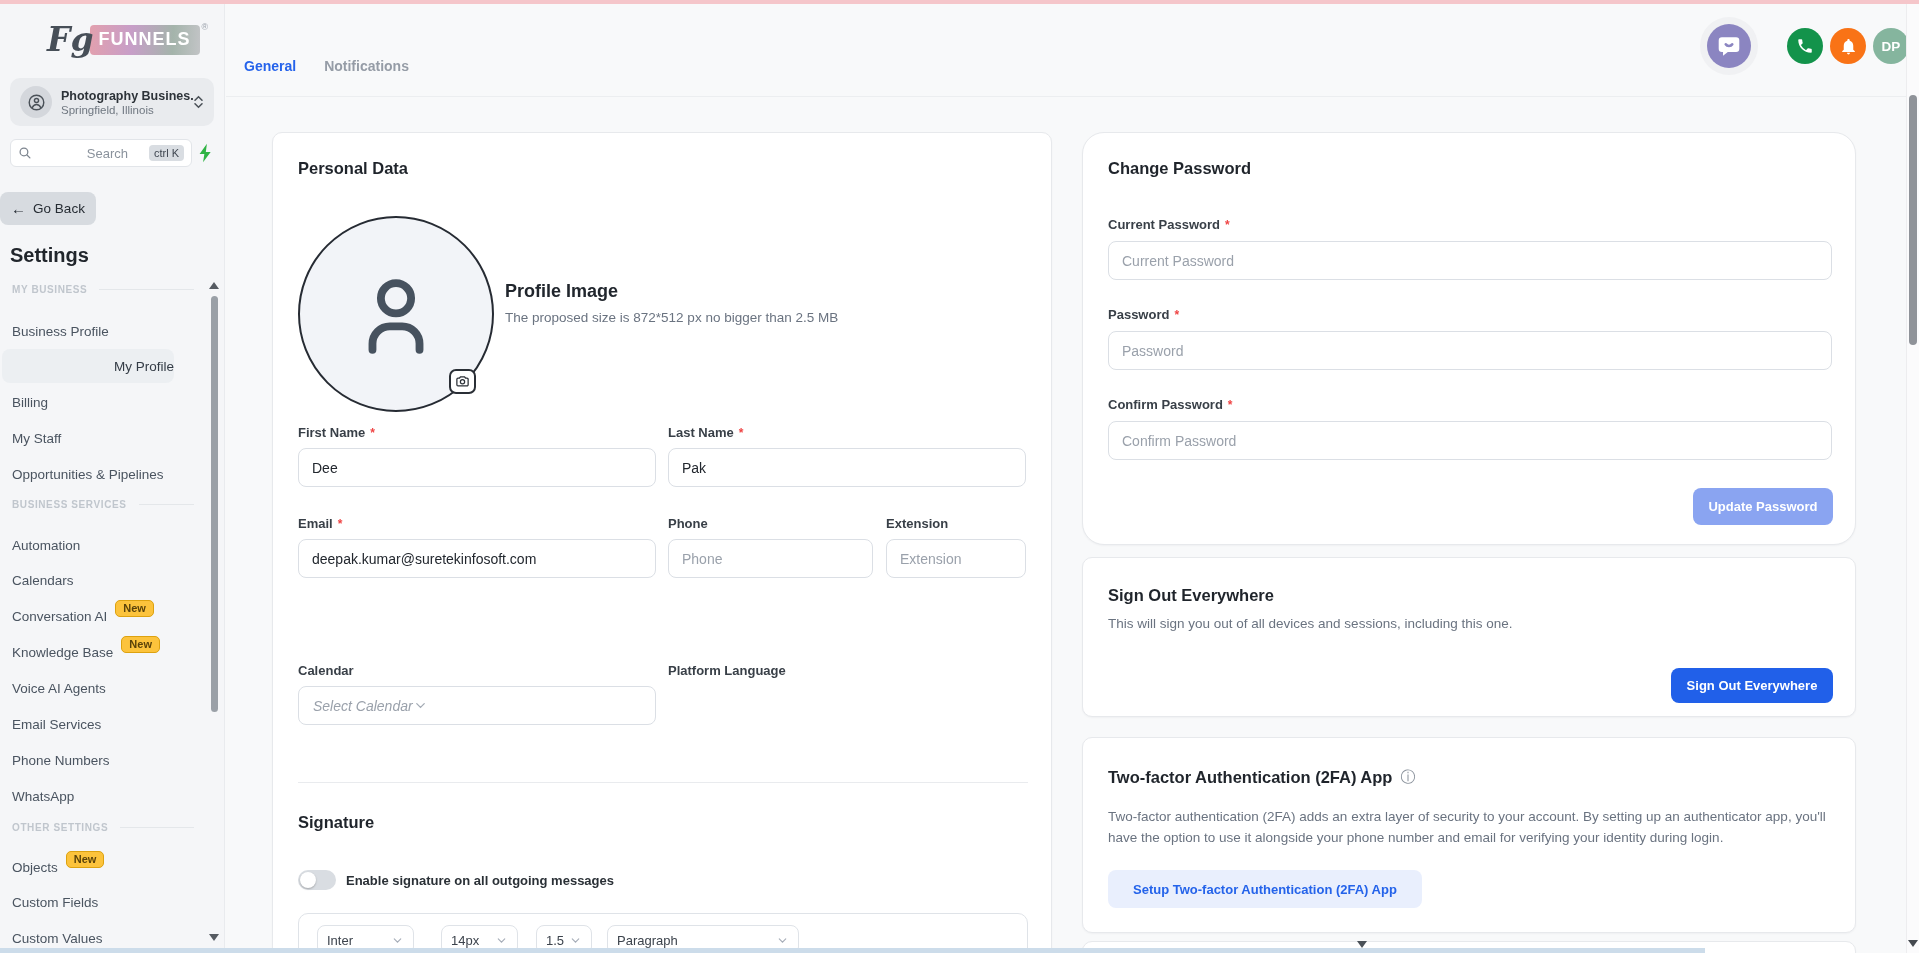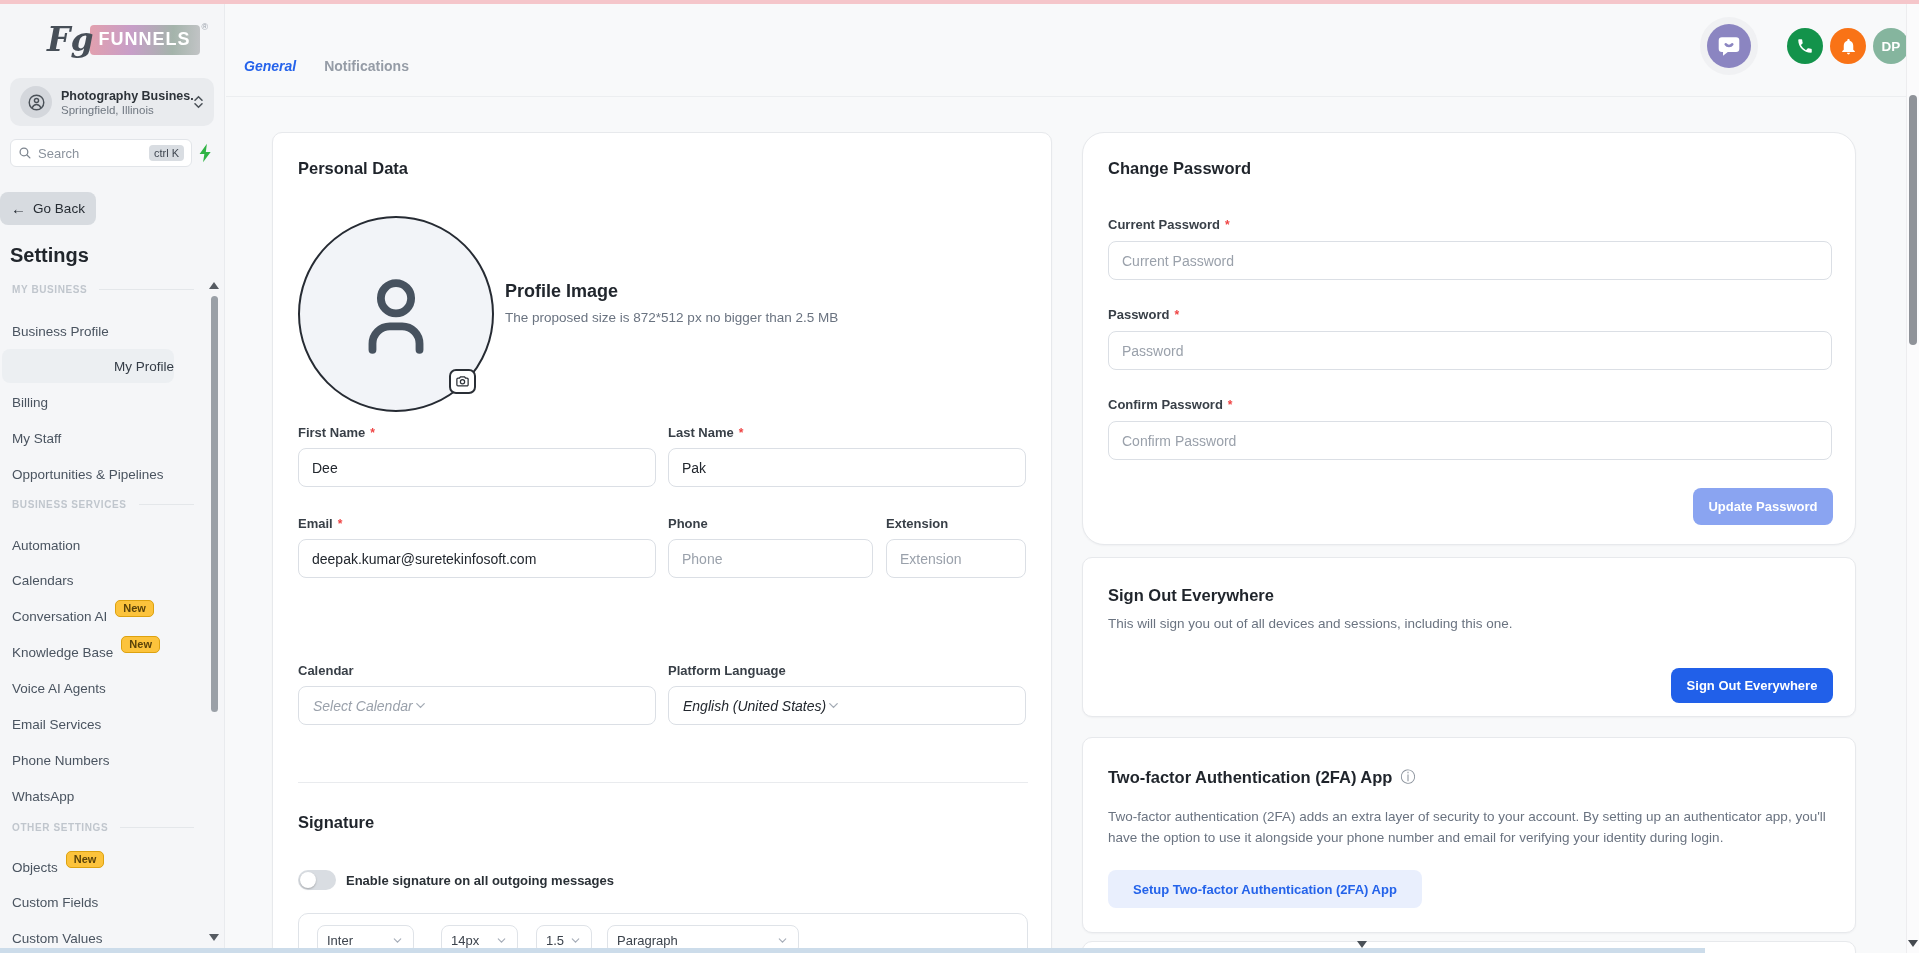--- a/index.html
+++ b/index.html
@@ -17,21 +17,21 @@
   .logo-reg { font-size:9px; color:#9aa1ab; align-self:flex-start; margin-left:2px; margin-top:2px; }
 
   .account-card { position:absolute; left:10px; top:74px; width:204px; height:48px; background:#e9ebee; border-radius:10px; display:flex; align-items:center; padding:0 10px; cursor:pointer; }
   .account-avatar { width:32px; height:32px; border-radius:50%; background:#d4d7dc; display:flex; align-items:center; justify-content:center; flex:0 0 auto; }
   .account-texts { margin-left:9px; overflow:hidden; flex:1; }
   .account-name { font-size:12.5px; font-weight:700; color:#2d3339; white-space:nowrap; }
   .account-loc { font-size:11.5px; color:#6f7780; white-space:nowrap; margin-top:1px; }
   .account-chevrons { display:flex; flex-direction:column; align-items:center; gap:0; color:#4b5158; }
 
   .search-box { position:absolute; left:10px; top:135px; width:182px; height:28px; background:#fff; border:1px solid #e2e5e9; border-radius:6px; display:flex; align-items:center; padding:0 7px; }
-  .search-box input { border:none; outline:none; background:transparent; font-size:13px; color:#1d4ed8; width:90px; margin-left:6px; font-family:"Liberation Sans",sans-serif; }
+  .search-box input { border:none; outline:none; background:transparent; font-size:13px; color:#1d4ed8; width:90px; margin-left:6px; font-family:"Liberation Sans",sans-serif;text-align:right; }
   .search-box input::placeholder { color:#8a929c; }
   .kbd-badge { margin-left:auto; background:#d9dde2; color:#3f4650; font-size:11px; border-radius:4px; padding:2px 5px; }
   .bolt-btn { position:absolute; left:195px; top:138px; width:22px; height:22px; cursor:pointer; }
 
   .goback-btn { position:absolute; left:0; top:188px; width:96px; height:33px; background:#d7dbe0; border-radius:8px; display:flex; align-items:center; justify-content:center; gap:7px; font-size:13.5px; color:#262c33; cursor:pointer; }
   .goback-arrow { font-size:15px; }
 
   .settings-title { position:absolute; left:10px; top:240px; font-size:20px; font-weight:600; color:#21262c; }
 
   .nav { position:absolute; left:0; top:0; width:225px; height:949px; }
@@ -43,21 +43,21 @@
   .new-badge { display:inline-block; margin-left:8px; transform:translateY(-8px); background:#fcc33c; border:1px solid #dda210; border-radius:5px; padding:1px 7px 2px 7px; font-size:11px; font-weight:600; color:#5b430a; }
 
   
   .side-scroll-up { position:absolute; left:209px; top:278px; width:0; height:0; border-left:5px solid transparent; border-right:5px solid transparent; border-bottom:7px solid #565b62; }
   .side-scroll-thumb { position:absolute; left:211px; top:292px; width:7px; height:416px; background:#9aa0a7; border-radius:4px; }
   .side-scroll-down { position:absolute; left:209px; top:930px; width:0; height:0; border-left:5px solid transparent; border-right:5px solid transparent; border-top:7px solid #565b62; }
 
   
   .tabs-row { position:absolute; left:244px; top:58px; display:flex; gap:28px; }
   .tab { font-size:14px; font-weight:600; color:#959ca6; padding-bottom:14px; cursor:pointer; }
-  .tab.active { color:#2563eb;font-style:italic; }
+  .tab.active { color:#2563eb; }
   .header-border { position:absolute; left:226px; top:96px; width:1680px; height:1px; background:#eceef0; }
 
   .icon-circle { position:absolute; border-radius:50%; display:flex; align-items:center; justify-content:center; cursor:pointer; }
   .chat-halo { left:1700px; top:17px; width:58px; height:58px; background:#f0f1f3; }
   .chat-btn { left:1707px; top:24px; width:44px; height:44px; background:#8b85c1; }
   .phone-btn { left:1787px; top:28px; width:36px; height:36px; background:#13934b; }
   .bell-btn { left:1830px; top:28px; width:36px; height:36px; background:#f97316; }
   .avatar-btn { left:1873px; top:28px; width:36px; height:36px; background:#85b59e; color:#fff; font-size:13.5px; font-weight:700; }
 
   
@@ -296,26 +296,20 @@
     <input class="txt-input" style="left: 613px; top: 406px; width: 140px;" placeholder="Extension">
 
     <div class="fld-label" style="left:25px; top:530px;">Calendar</div>
     <div class="select placeholder" style="left:25px; top:553px; width:358px;">
       <span class="sel-text">Select Calendar</span>
       <svg width="15" height="15" viewBox="0 0 24 24" fill="none" stroke="#a3aab4" stroke-width="2" stroke-linecap="round">
           <polyline points="6,9 12,15 18,9"></polyline>
         </svg>
     </div>
     <div class="fld-label" style="left:395px; top:530px;">Platform Language</div>
-    <div class="select" style="left:395px; top:553px; width:358px;">
-      <span class="sel-text">English (United States)</span>
-      <svg width="15" height="15" viewBox="0 0 24 24" fill="none" stroke="#a3aab4" stroke-width="2" stroke-linecap="round">
-          <polyline points="6,9 12,15 18,9"></polyline>
-        </svg>
-    </div>
 
     <div class="divider"></div>
     <div class="sig-title">Signature</div>
     <div class="toggle">
         <div class="toggle-knob"></div>
       </div>
     <div class="toggle-label">Enable signature on all outgoing messages</div>
 
     <div class="editor-box"></div>
     <div class="tb-pill" style="left:44px; width:97px;">

